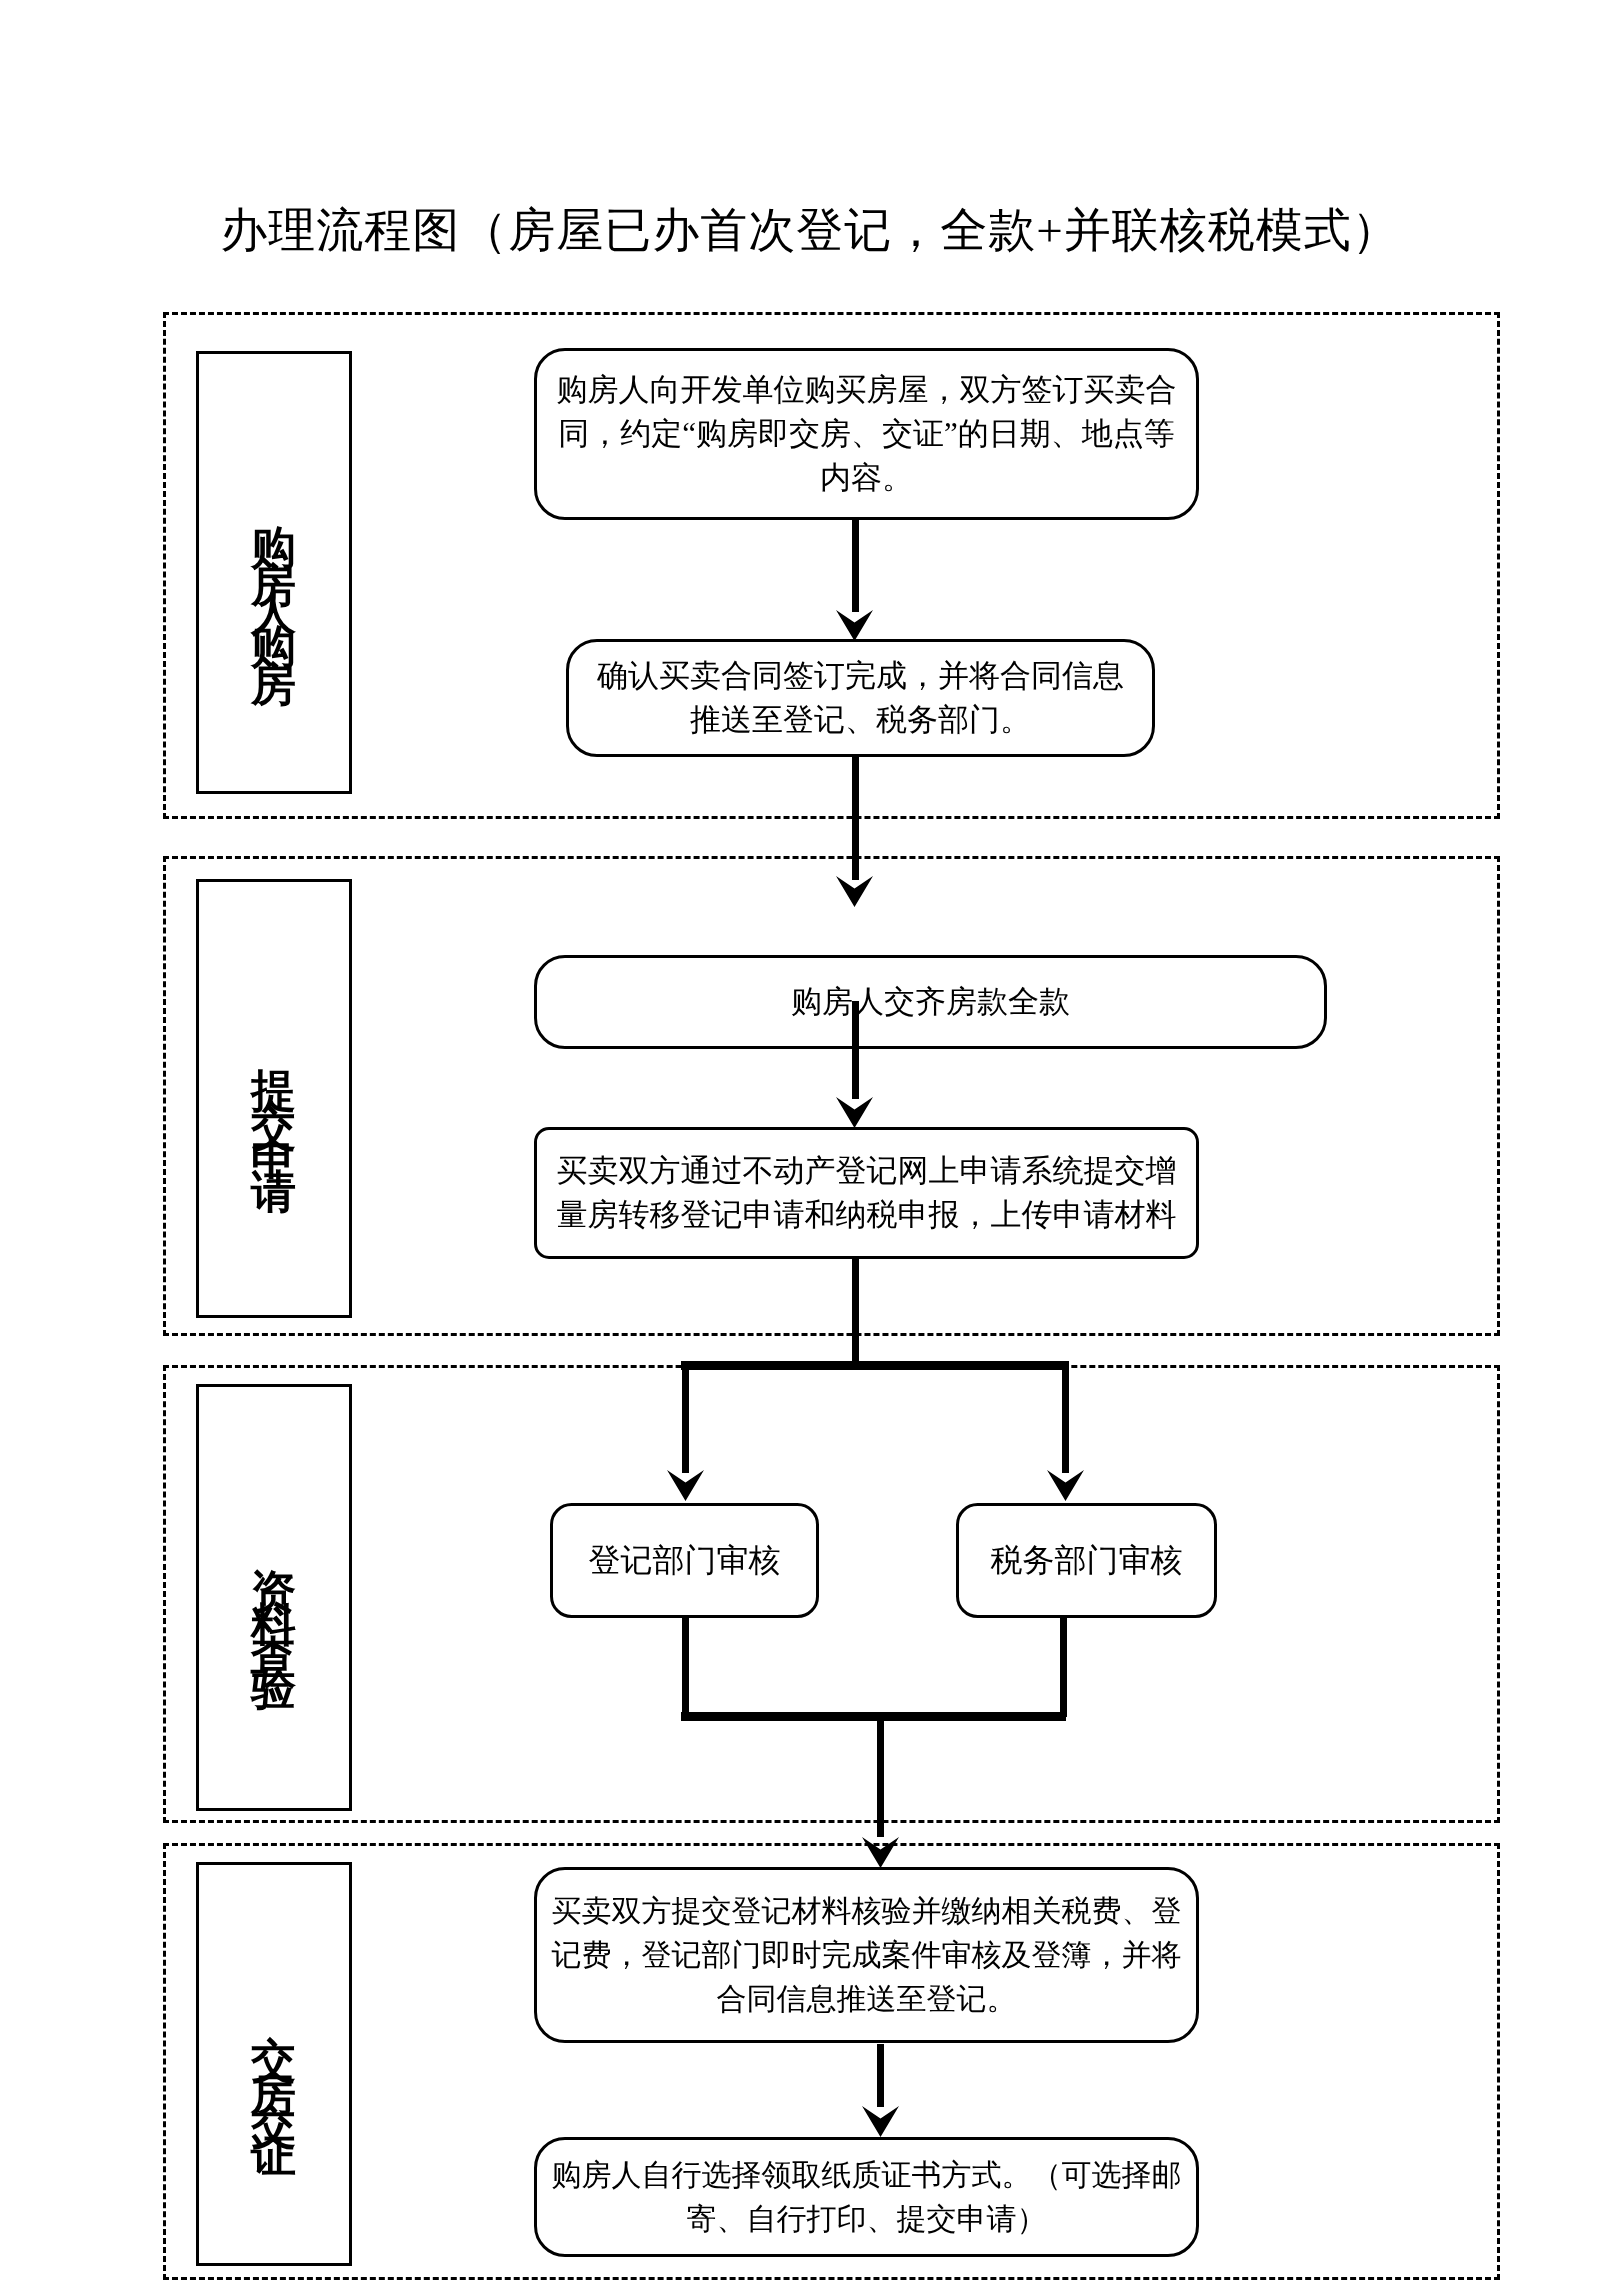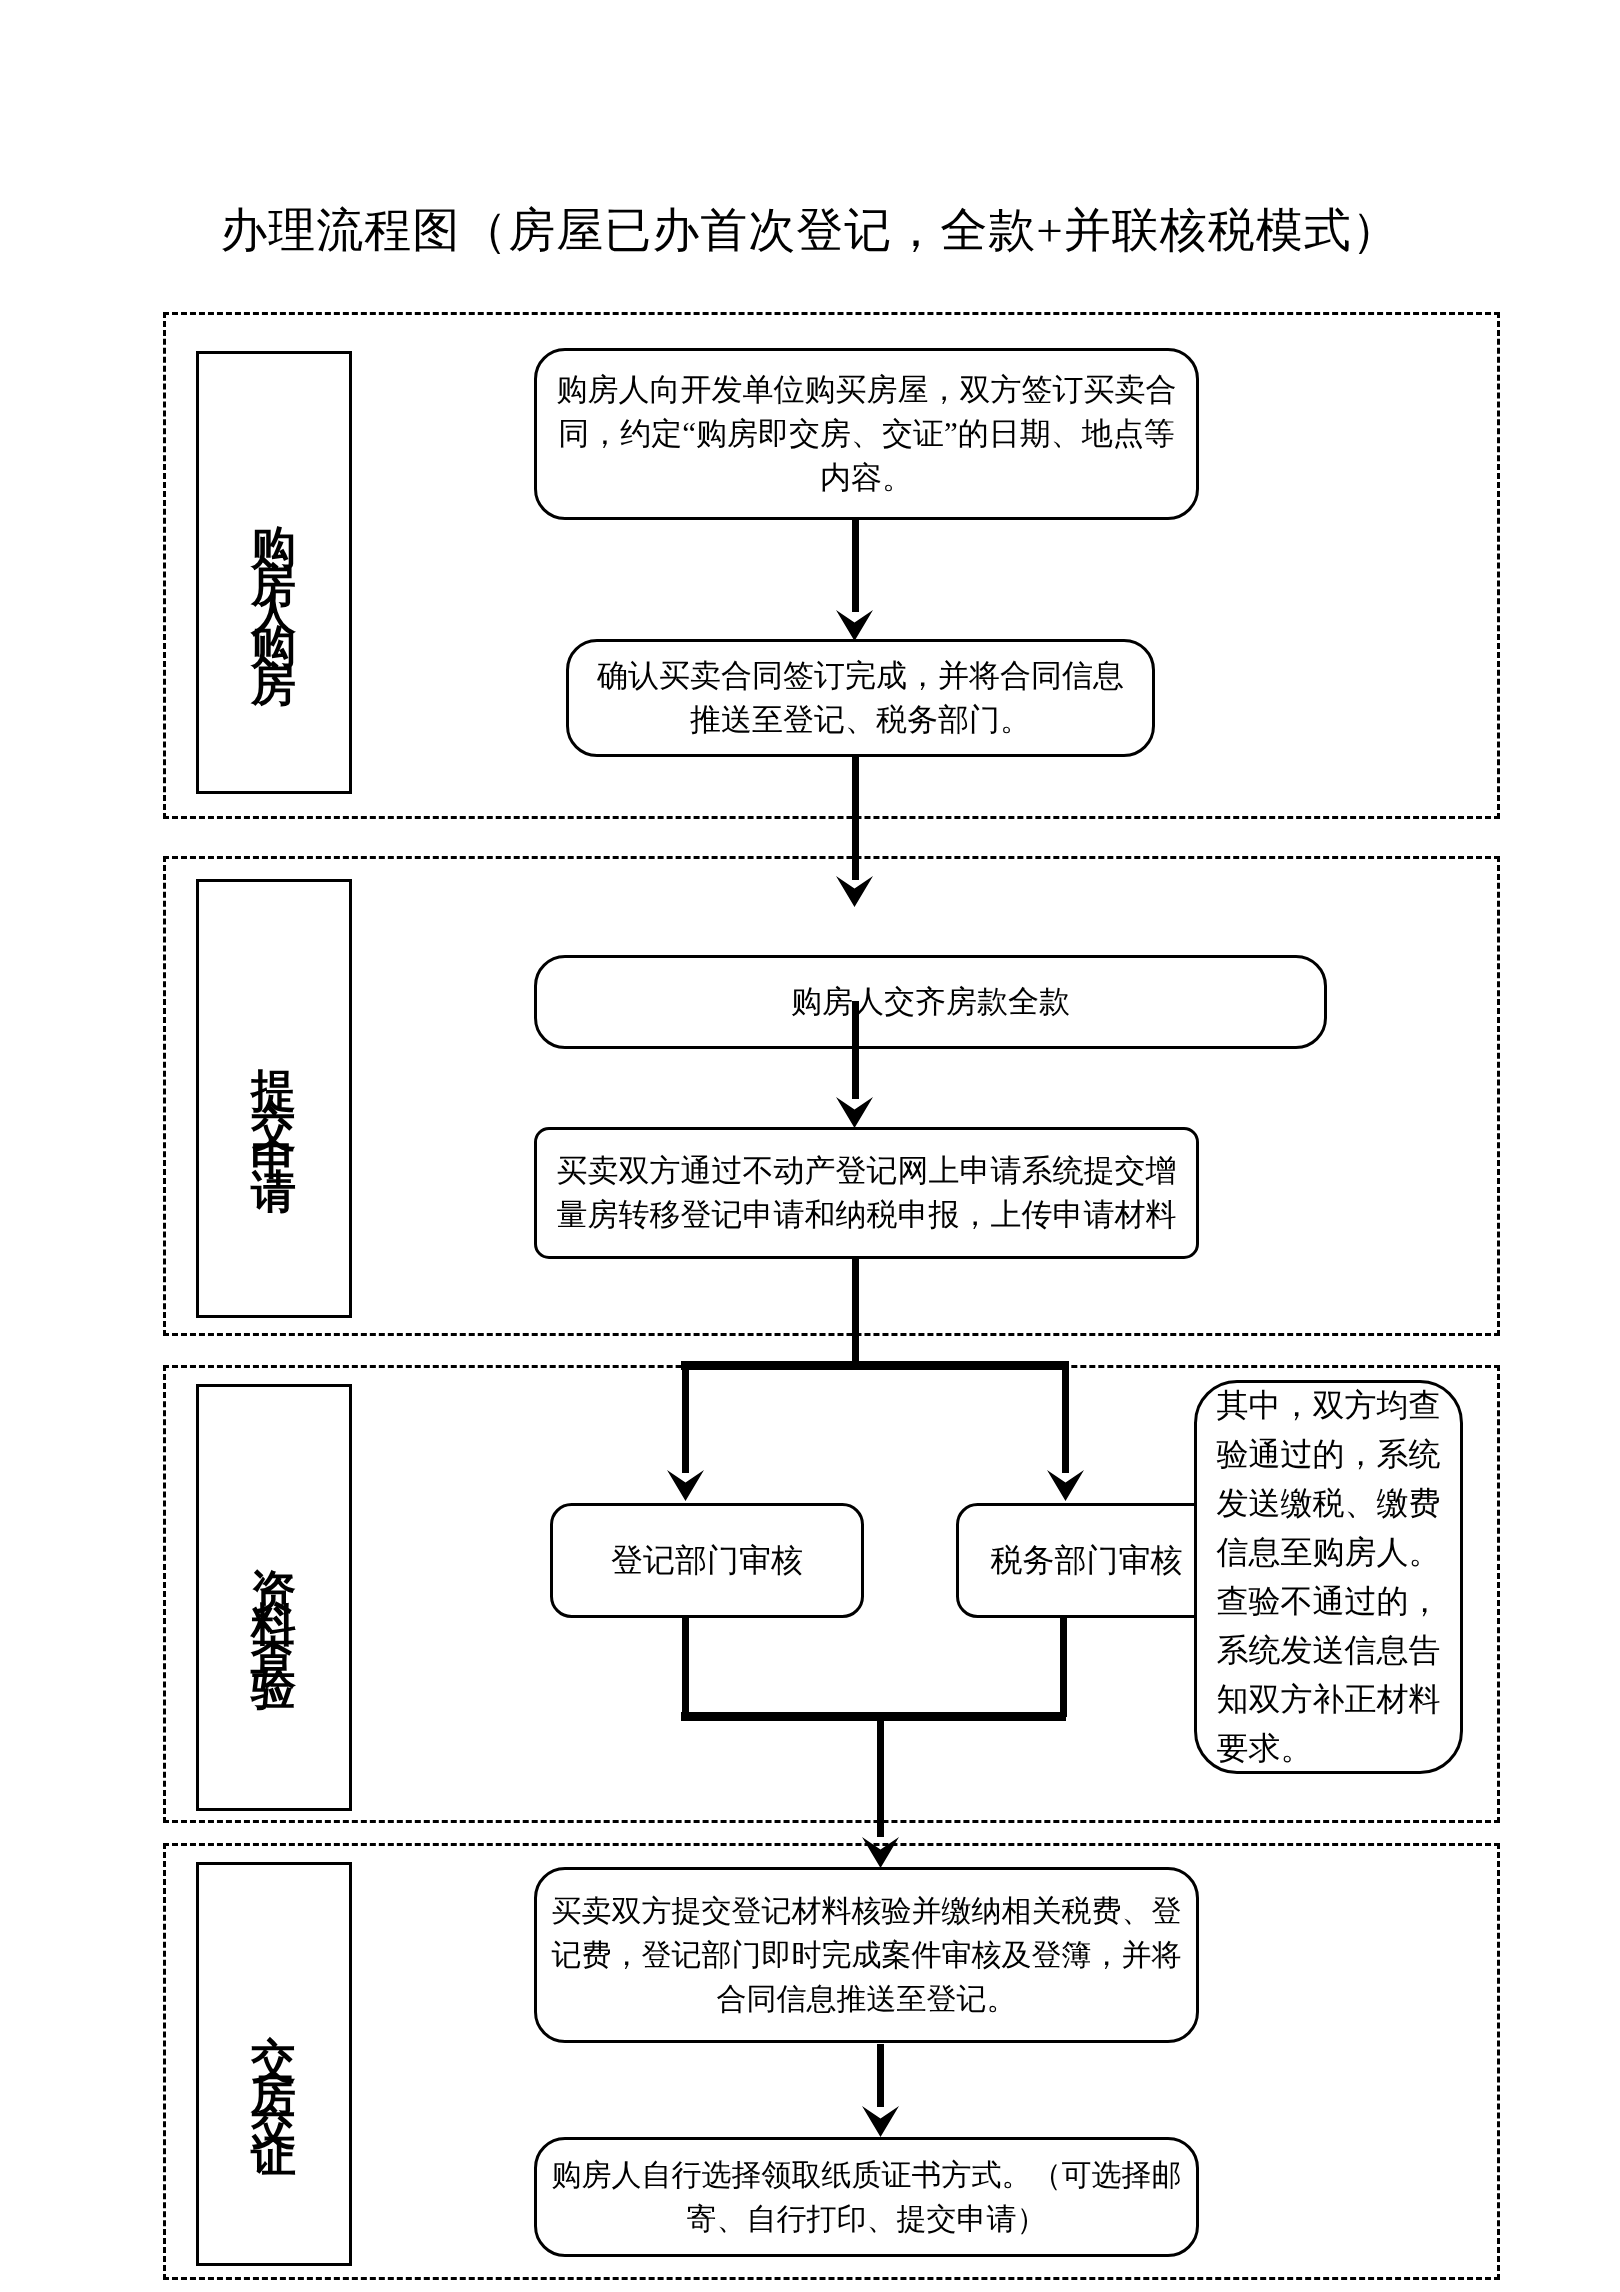--- a/index.html
+++ b/index.html
@@ -81,28 +81,25 @@
     <div class="txt">确认买卖合同签订完成，并将合同信息推送至登记、税务部门。</div>
   </div>
 
   <div class="flowbox" style="left:534px; top:907px; width:793px; height:94px;margin-top:48px;">
     <div class="txt">购房人交齐房款全款</div>
   </div>
   <div class="flowbox" style="left:534px; top:1127px; width:665px; height:132px;border-radius:15px;">
     <div class="txt">买卖双方通过不动产登记网上申请系统提交增量房转移登记申请和纳税申报，上传申请材料</div>
   </div>
 
-  <div class="auditbox" style="left:550px; top:1503px; width:314px; height:115px;">
+  <div class="auditbox" style="left:550px; top:1503px; width:269px; height:115px;">
     <span>登记部门审核</span>
   </div>
   <div class="auditbox" style="left:956px; top:1503px; width:261px; height:115px;">
     <span>税务部门审核</span>
-  </div>
-  <div class="notebox" style="left:1194px; top:1380px; width:269px; height:394px;">
-    <div class="txt">其中，双方均查验通过的，系统发送缴税、缴费信息至购房人。查验不通过的，系统发送信息告知双方补正材料要求。</div>
   </div>
 
   <div class="flowbox tight" style="left:534px; top:1867px; width:665px; height:176px;">
     <div class="txt">买卖双方提交登记材料核验并缴纳相关税费、登记费，登记部门即时完成案件审核及登簿，并将合同信息推送至登记。</div>
   </div>
   <div class="flowbox tight" style="left:534px; top:2137px; width:665px; height:120px;">
     <div class="txt">购房人自行选择领取纸质证书方式。（可选择邮寄、自行打印、提交申请）</div>
   </div>
 
   <div class="shaft" style="left:852px; top:519px; height:93px;"></div>

